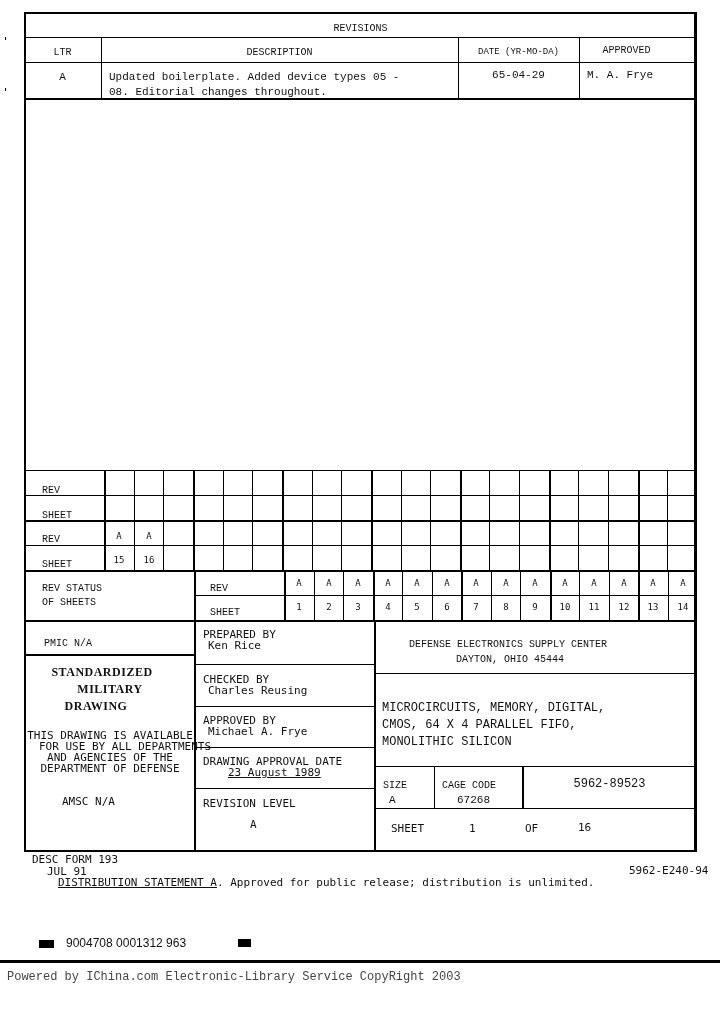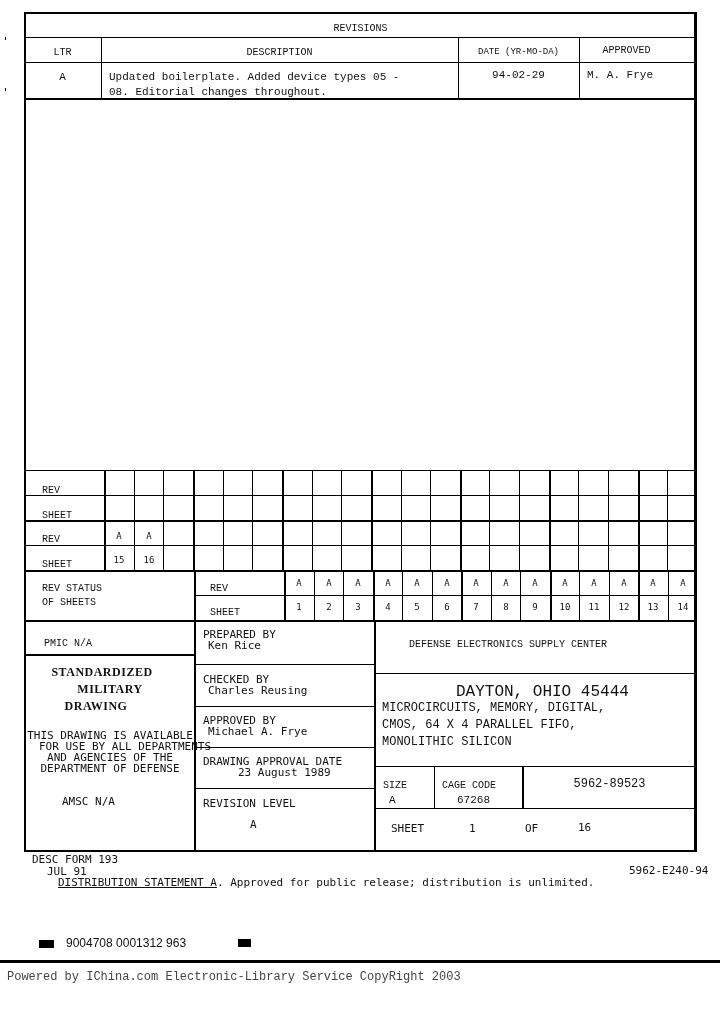--- a/index.html
+++ b/index.html
@@ -41,21 +41,21 @@
 
     <div class="t tc" style="left:24px;width:77px;top:46px;font-size:10px;">LTR</div>
     <div class="t tc" style="left:101px;width:357px;top:46px;font-size:10px;">DESCRIPTION</div>
     <div class="t tc" style="left:458px;width:121px;top:46px;font-size:9px;">DATE (YR-MO-DA)</div>
     <div class="t tc" style="left:579px;width:95px;top:44px;font-size:10px;">APPROVED</div>
 
     <div>
       <div class="t tc" style="left:24px;width:77px;top:71px;">A</div>
       <div class="t" style="left:109px;top:71px;">Updated boilerplate.  Added device types 05 -</div>
       <div class="t" style="left:109px;top:86px;">08.  Editorial changes throughout.</div>
-      <div class="t tc" style="left:458px;width:121px;top:69px;">94-02-29</div>
+      <div class="t tc" style="left:458px;width:121px;top:69px;">65-04-29</div>
       <div class="t" style="left:587px;top:69px;">M. A. Frye</div>
     </div>
   </div>
 
   <div>
 
     <div class="hl" style="left:24px;width:673px;top:470px;"></div>
     <div class="hl" style="left:24px;width:673px;top:495px;"></div>
     <div class="hl b" style="left:24px;width:673px;top:520px;"></div>
     <div class="hl" style="left:24px;width:673px;top:545px;"></div>
@@ -169,26 +169,26 @@
     <div class="hl" style="left:194px;width:180px;top:747px;"></div>
     <div class="hl" style="left:194px;width:180px;top:788px;"></div>
 
     <div class="t sm" style="left:203px;top:630px;">PREPARED BY</div>
     <div class="t sm" style="left:208px;top:641px;">Ken Rice</div>
     <div class="t sm" style="left:203px;top:675px;">CHECKED BY</div>
     <div class="t sm" style="left:208px;top:686px;">Charles Reusing</div>
     <div class="t sm" style="left:203px;top:716px;">APPROVED BY</div>
     <div class="t sm" style="left:208px;top:727px;">Michael A. Frye</div>
     <div class="t sm" style="left:203px;top:757px;">DRAWING APPROVAL DATE</div>
-    <div class="t sm" style="left:238px;top:768px;">23 August 1989</div>
+    <div class="t sm" style="left:228px;top:768px;text-decoration:underline;">23 August 1989</div>
     <div class="t sm" style="left:203px;top:799px;">REVISION LEVEL</div>
     <div class="t sm" style="left:250px;top:820px;">A</div>
 
     <div class="t" style="left:393px;top:638px;font-size:10px;margin-left:16px;">DEFENSE ELECTRONICS SUPPLY CENTER</div>
-    <div class="t" style="left:456px;top:653px;font-size:16px;margin-top:33px;">DAYTON, OHIO  45444</div>
+    <div class="t" style="left:456px;top:653px;font-size:10px;">DAYTON, OHIO  45444</div>
     <div class="hl" style="left:374px;width:323px;top:673px;"></div>
     <div class="t mono12" style="left:382px;top:701px;">MICROCIRCUITS, MEMORY, DIGITAL,</div>
     <div class="t mono12" style="left:382px;top:718px;">CMOS, 64 X 4 PARALLEL FIFO,</div>
     <div class="t mono12" style="left:382px;top:735px;">MONOLITHIC SILICON</div>
     <div class="hl" style="left:374px;width:323px;top:766px;"></div>
     <div class="vl" style="left:434px;top:766px;height:42px;"></div>
     <div class="vl b" style="left:522px;top:766px;height:42px;"></div>
     <div class="t" style="left:383px;top:779px;font-size:10px;">SIZE</div>
     <div class="t" style="left:389px;top:794px;font-size:11px;">A</div>
     <div class="t" style="left:442px;top:779px;font-size:10px;">CAGE CODE</div>

